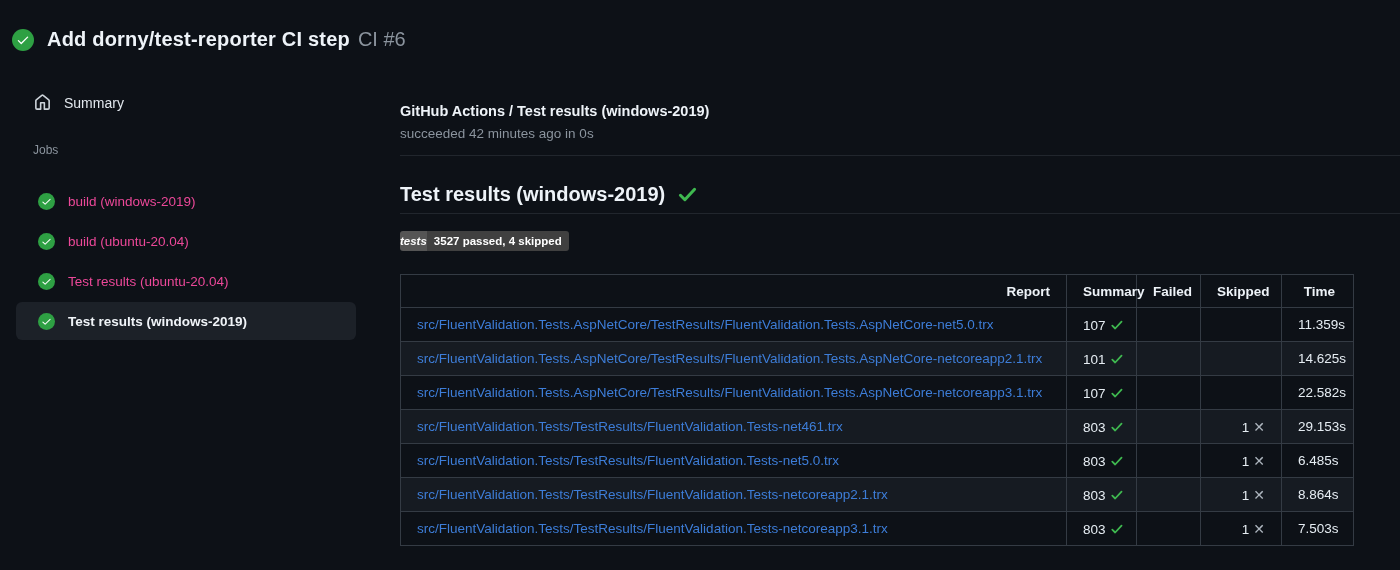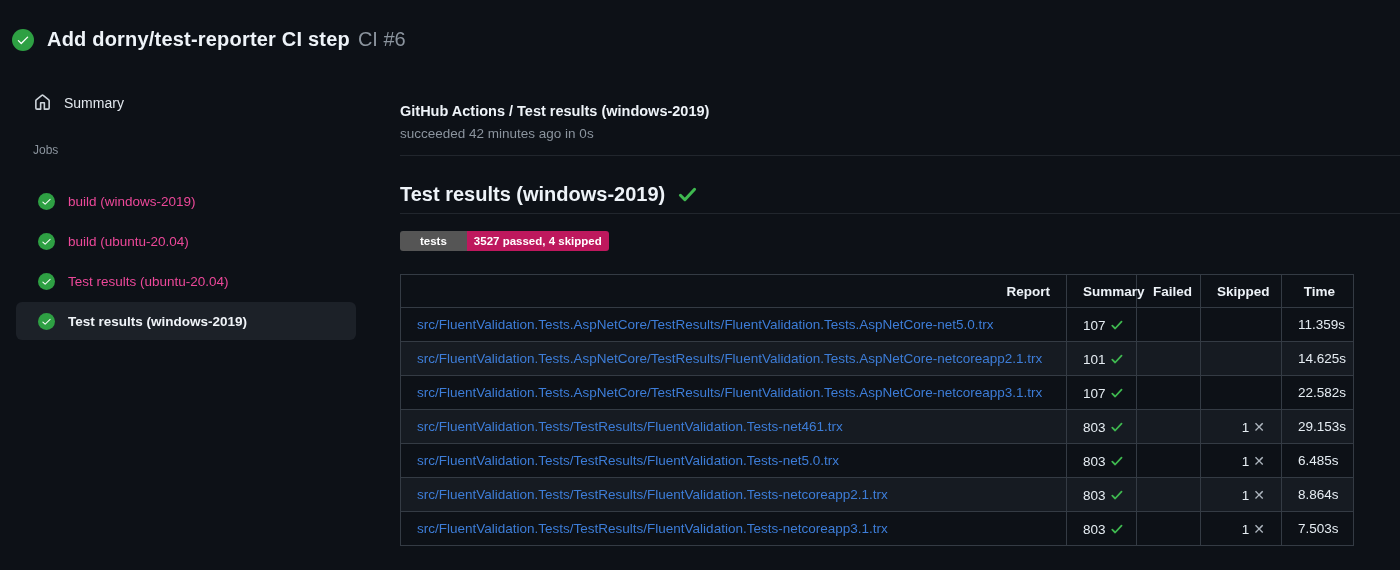--- a/index.html
+++ b/index.html
@@ -50,21 +50,21 @@
   .status-line { margin-top:5px; font-size:13.5px; color:#8b949e; line-height:18px; }
   .divider { border-top:1px solid #21262d; height:0; width:100%; }
   .divider-1 { margin-top:12px; }
   .divider-2 { margin-top:5px; }
   .section-heading {
     margin-top:25px; display:flex; align-items:center; gap:12px;
     font-size:20px; font-weight:700; color:#eef3f8; line-height:27px;
   }
   .badge { margin-top:17px; display:inline-flex; font-size:11.5px; font-weight:600; line-height:20px;
            border-radius:3px; overflow:hidden; color:#ffffff; }
-  .badge-label { padding:0 20px; }
+  .badge-label { padding:0 0;font-style:italic; }
   .badge-value { padding:0 7px; }
 
   
   table.results {
     margin-top:23px; width:953px;
     border-collapse:collapse; table-layout:fixed;
     font-size:13.5px;
   }
   table.results th, table.results td { border:1px solid #343b44; }
   table.results th {
@@ -158,21 +158,21 @@
       <svg viewBox="0 0 16 16" width="21" height="21" aria-hidden="true">
         <path d="M2.6 8.6l3.4 3.4 7.4-8" fill="none" stroke="#3fb950" stroke-width="2.3" stroke-linecap="round" stroke-linejoin="round"></path>
       </svg>
     </span>
   </div>
   <div class="divider divider-2"></div>
 
   <div>
     <span class="badge">
       <span class="badge-label" style="background:#555555;">tests</span>
-      <span class="badge-value" style="background:#be185d;">3527 passed, 4 skipped</span>
+      <span class="badge-value" style="background:#404040;">3527 passed, 4 skipped</span>
     </span>
   </div>
 
   <table class="results">
     <colgroup>
       <col class="col-report">
         <col class="col-passed">
         <col class="col-failed">
         <col class="col-skipped">
         <col class="col-time">

